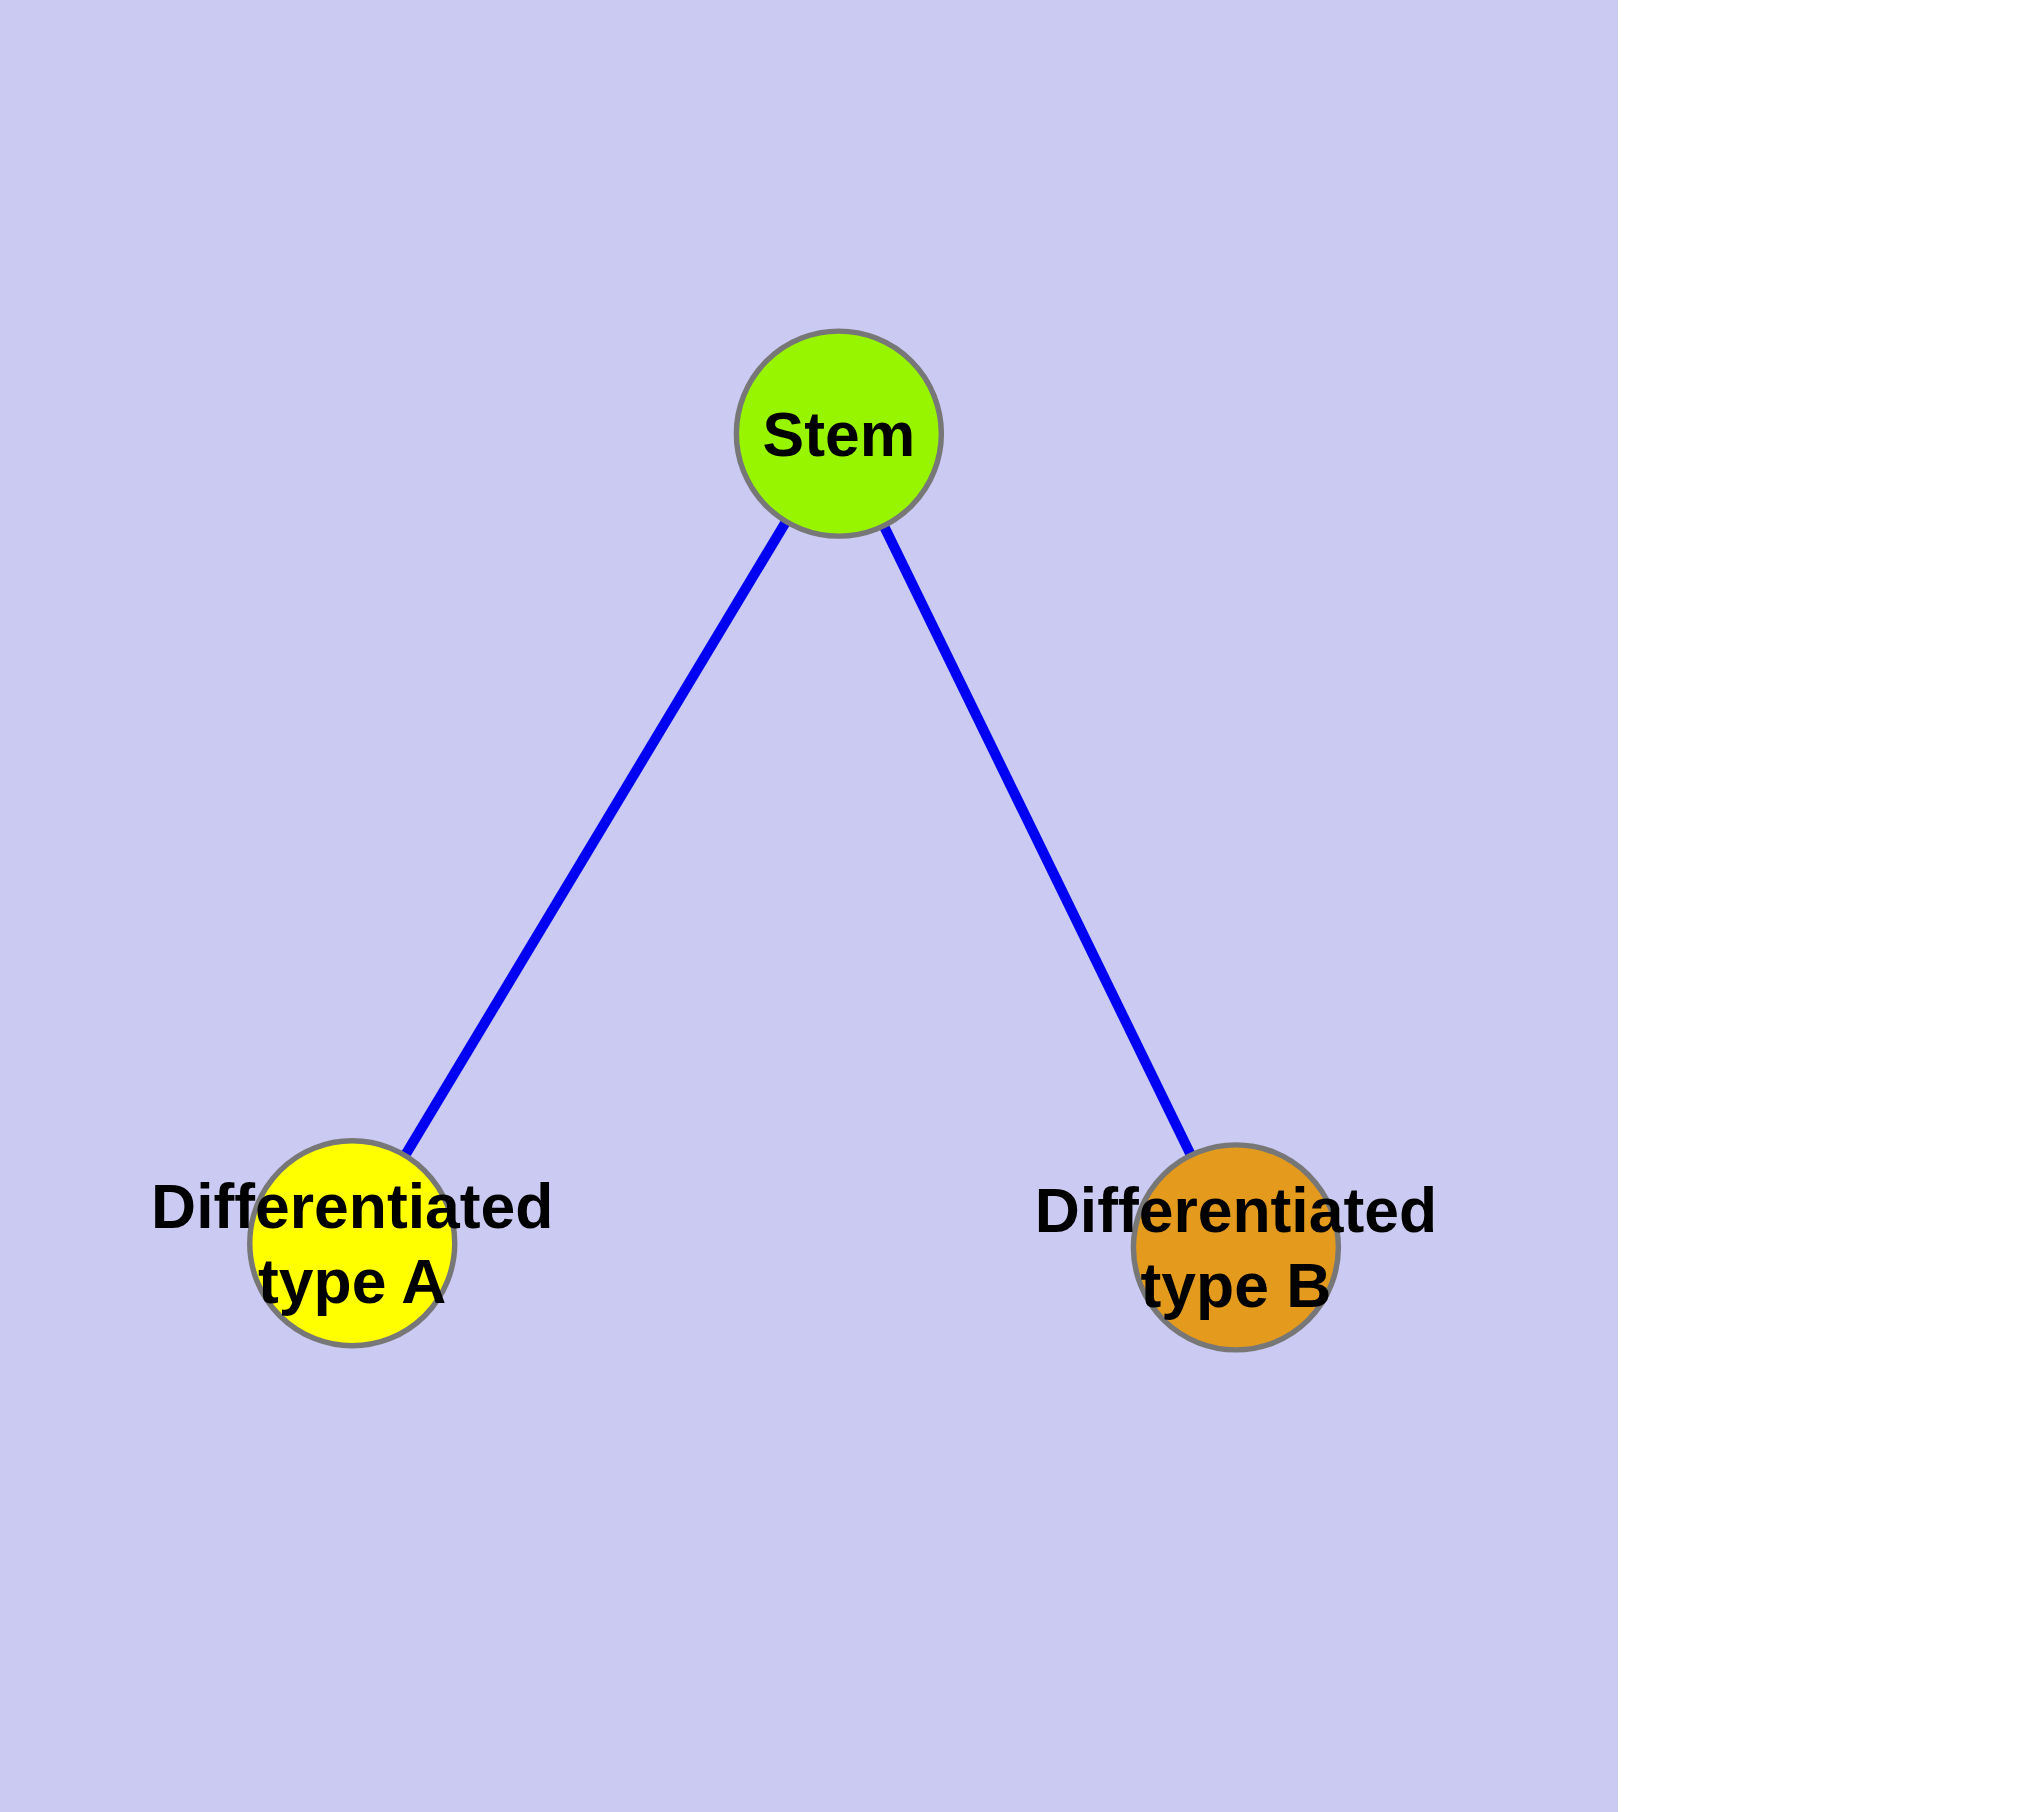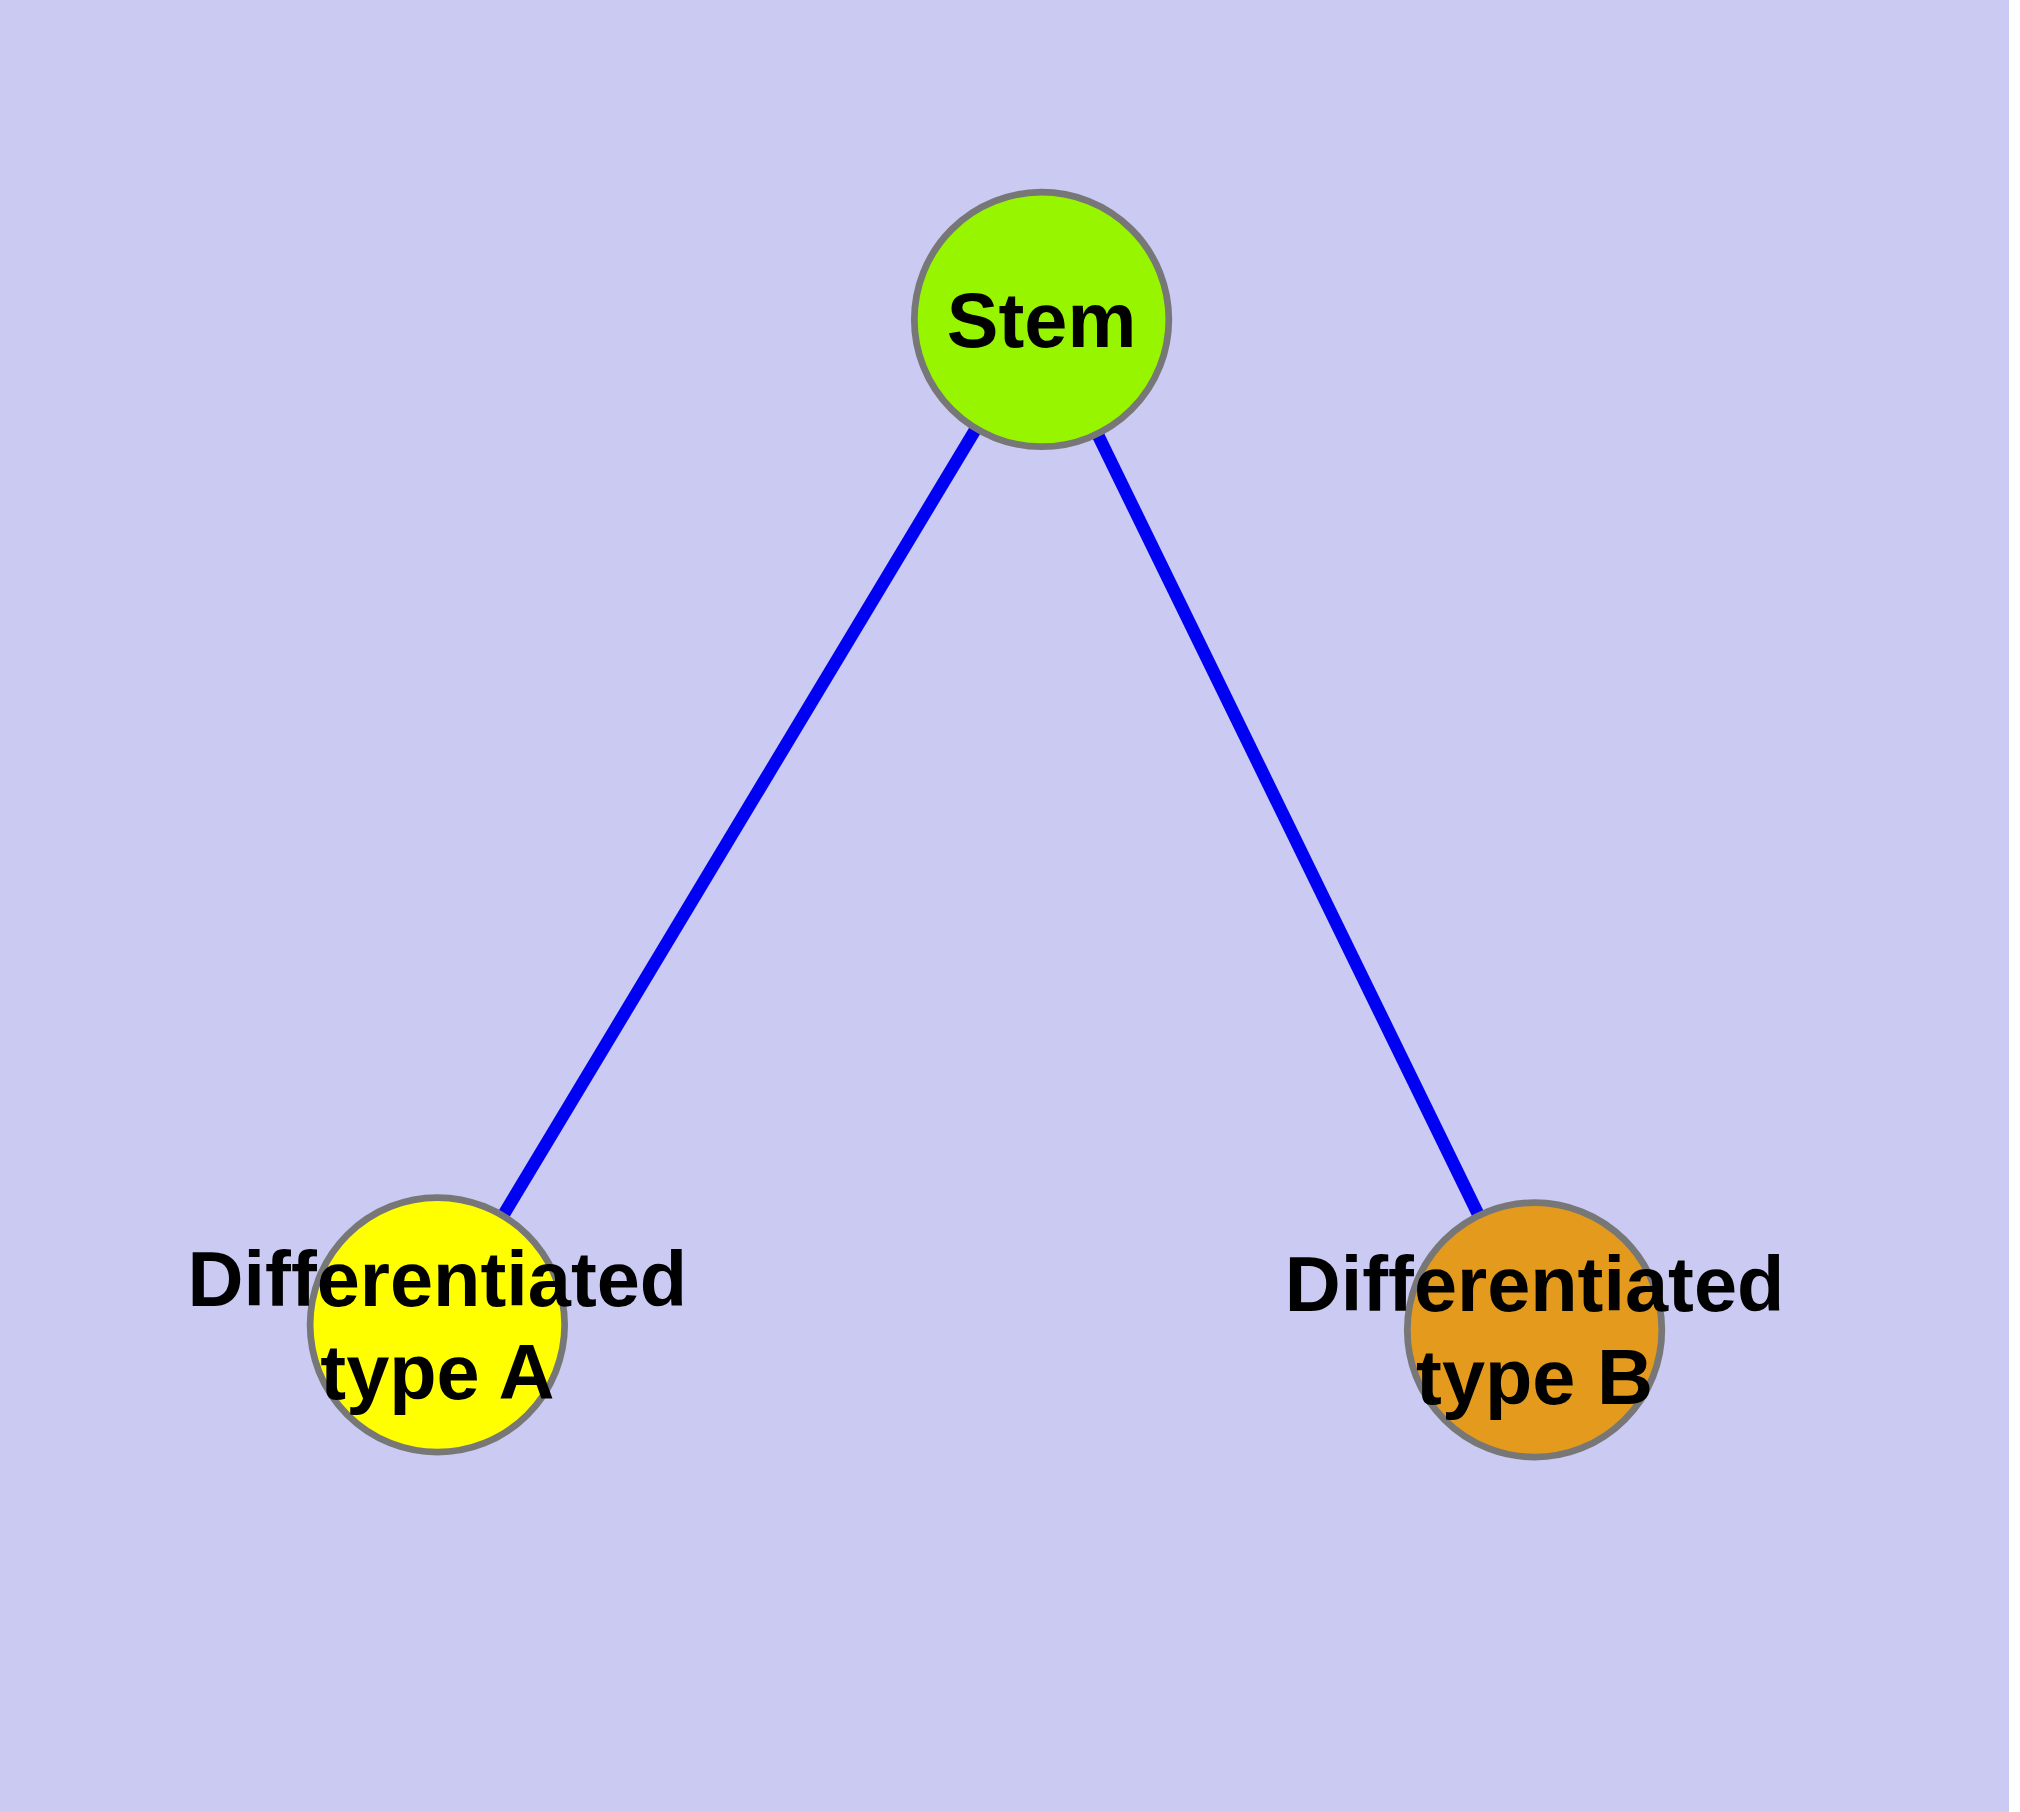--- a/index.html
+++ b/index.html
@@ -1,21 +1,21 @@
 <!DOCTYPE html>
 <html style="font-size:13.6px"><head>
 <meta charset="utf-8">
 <style>
   html, body {
     margin: 0;
     padding: 0;
   }
   .figure {
     position: relative;
-    width: 2009px;
+    width: 1618px;
     height: 1812px;
     overflow: hidden;
   }
   .figure svg {
     display: block;
     width: 100%;
     height: 100%;
   }
   .node-label {
     font-family: "Liberation Sans", "DejaVu Sans", sans-serif;

